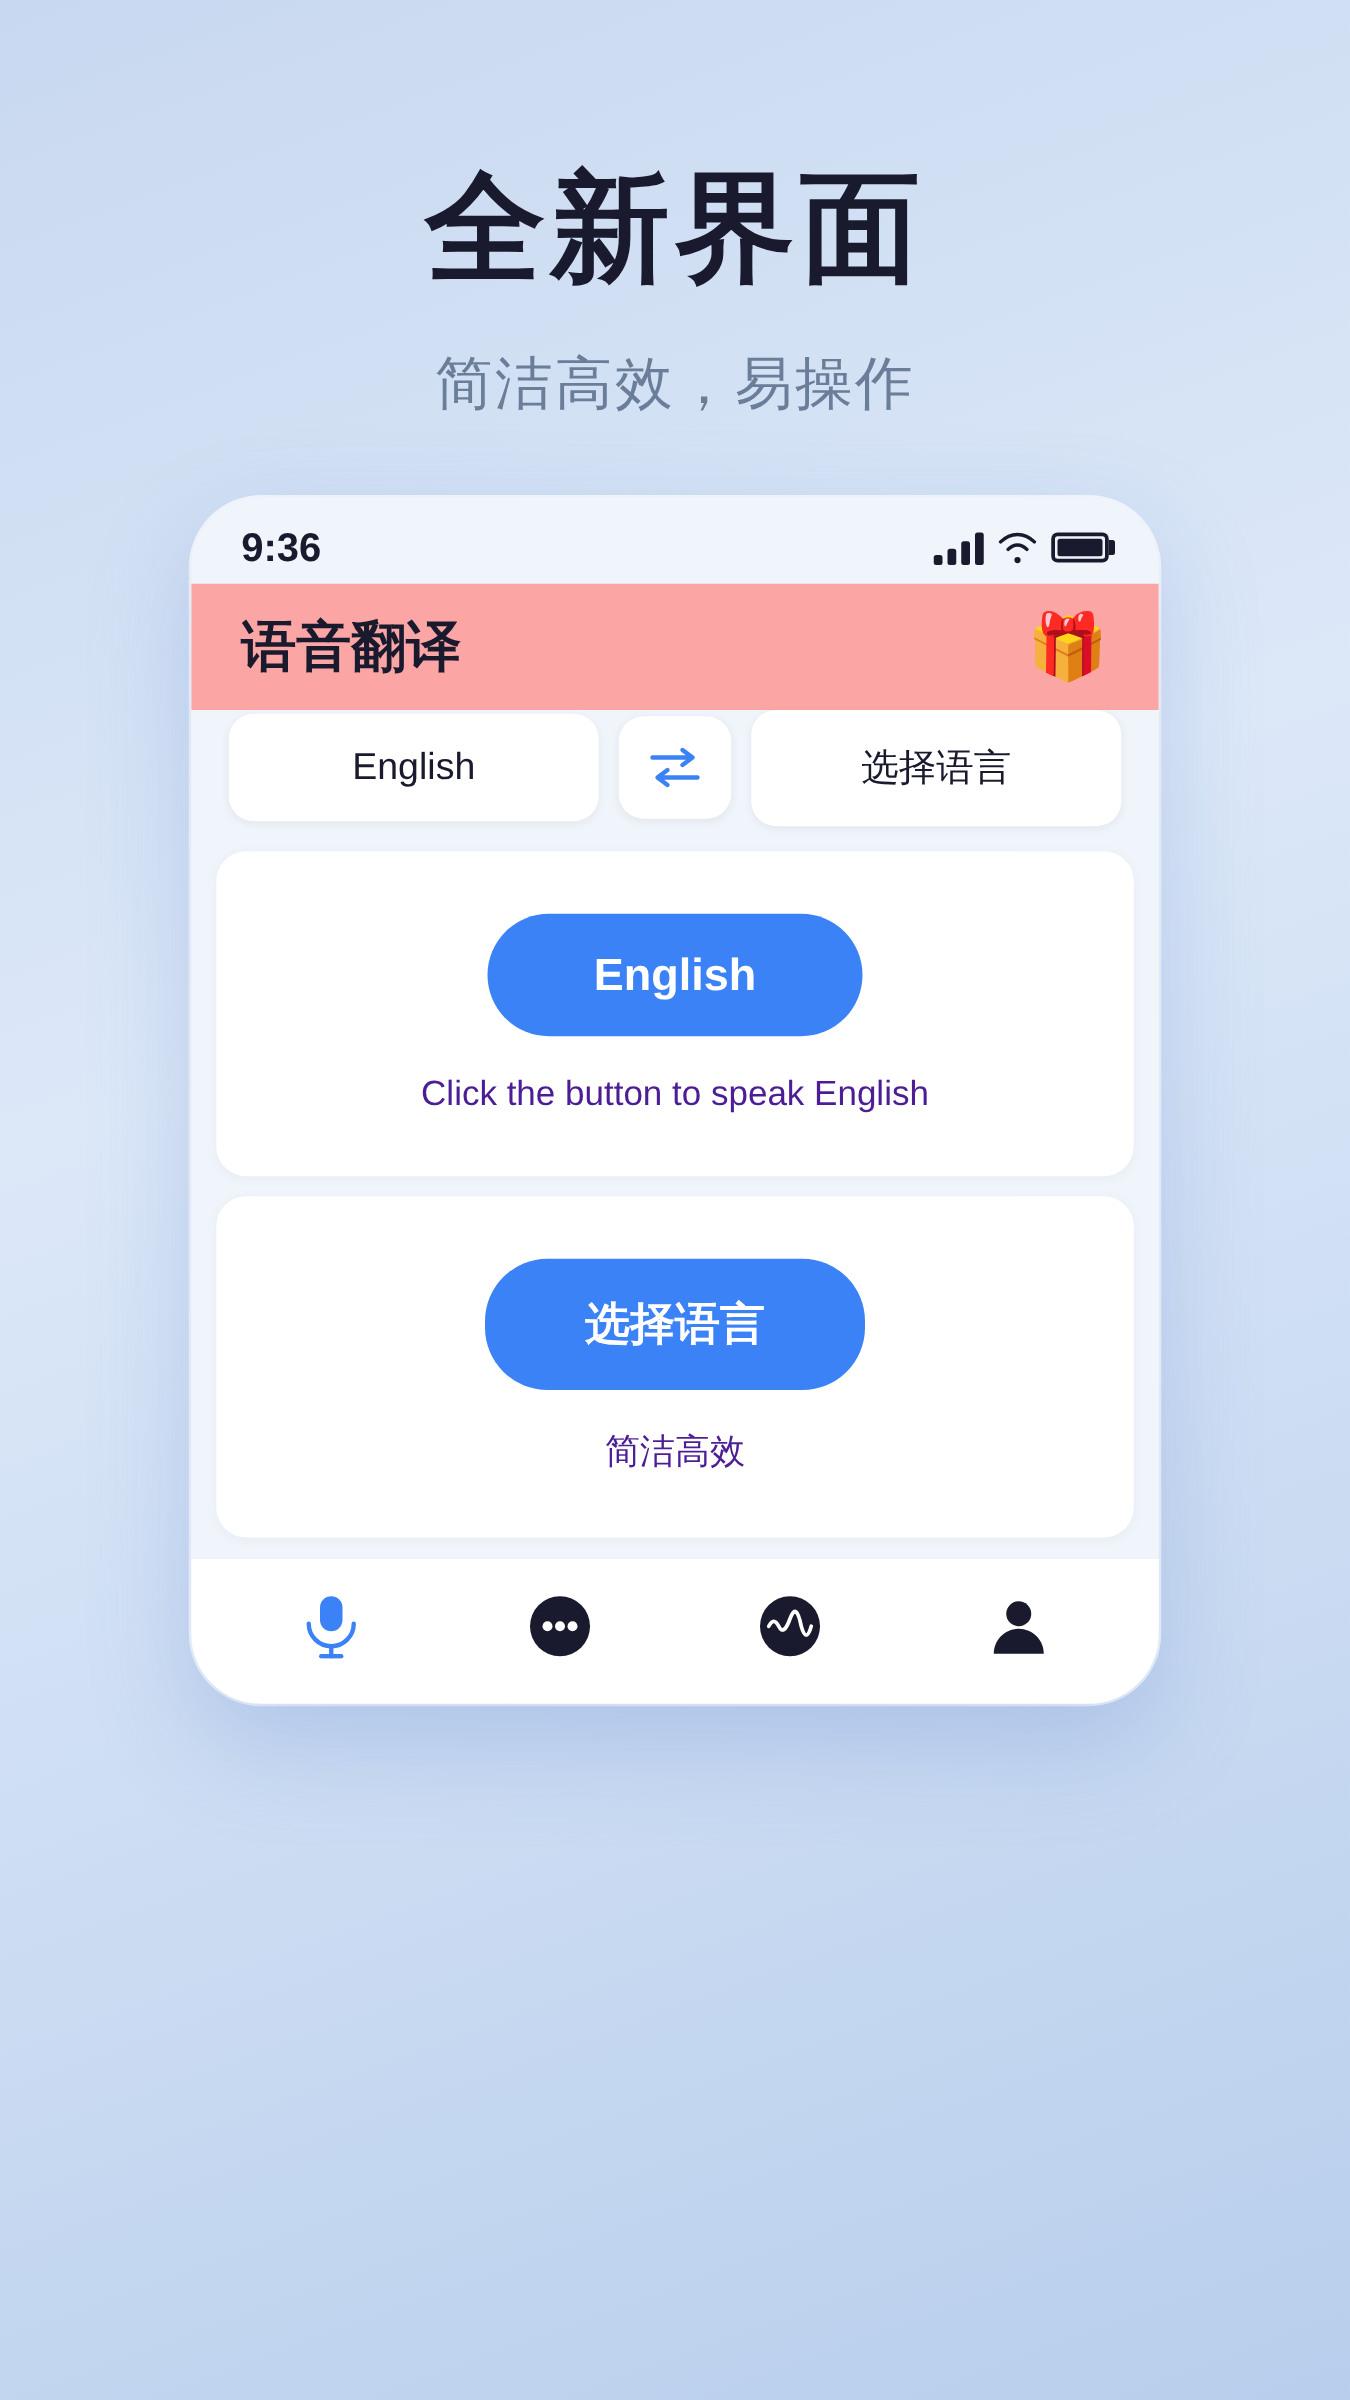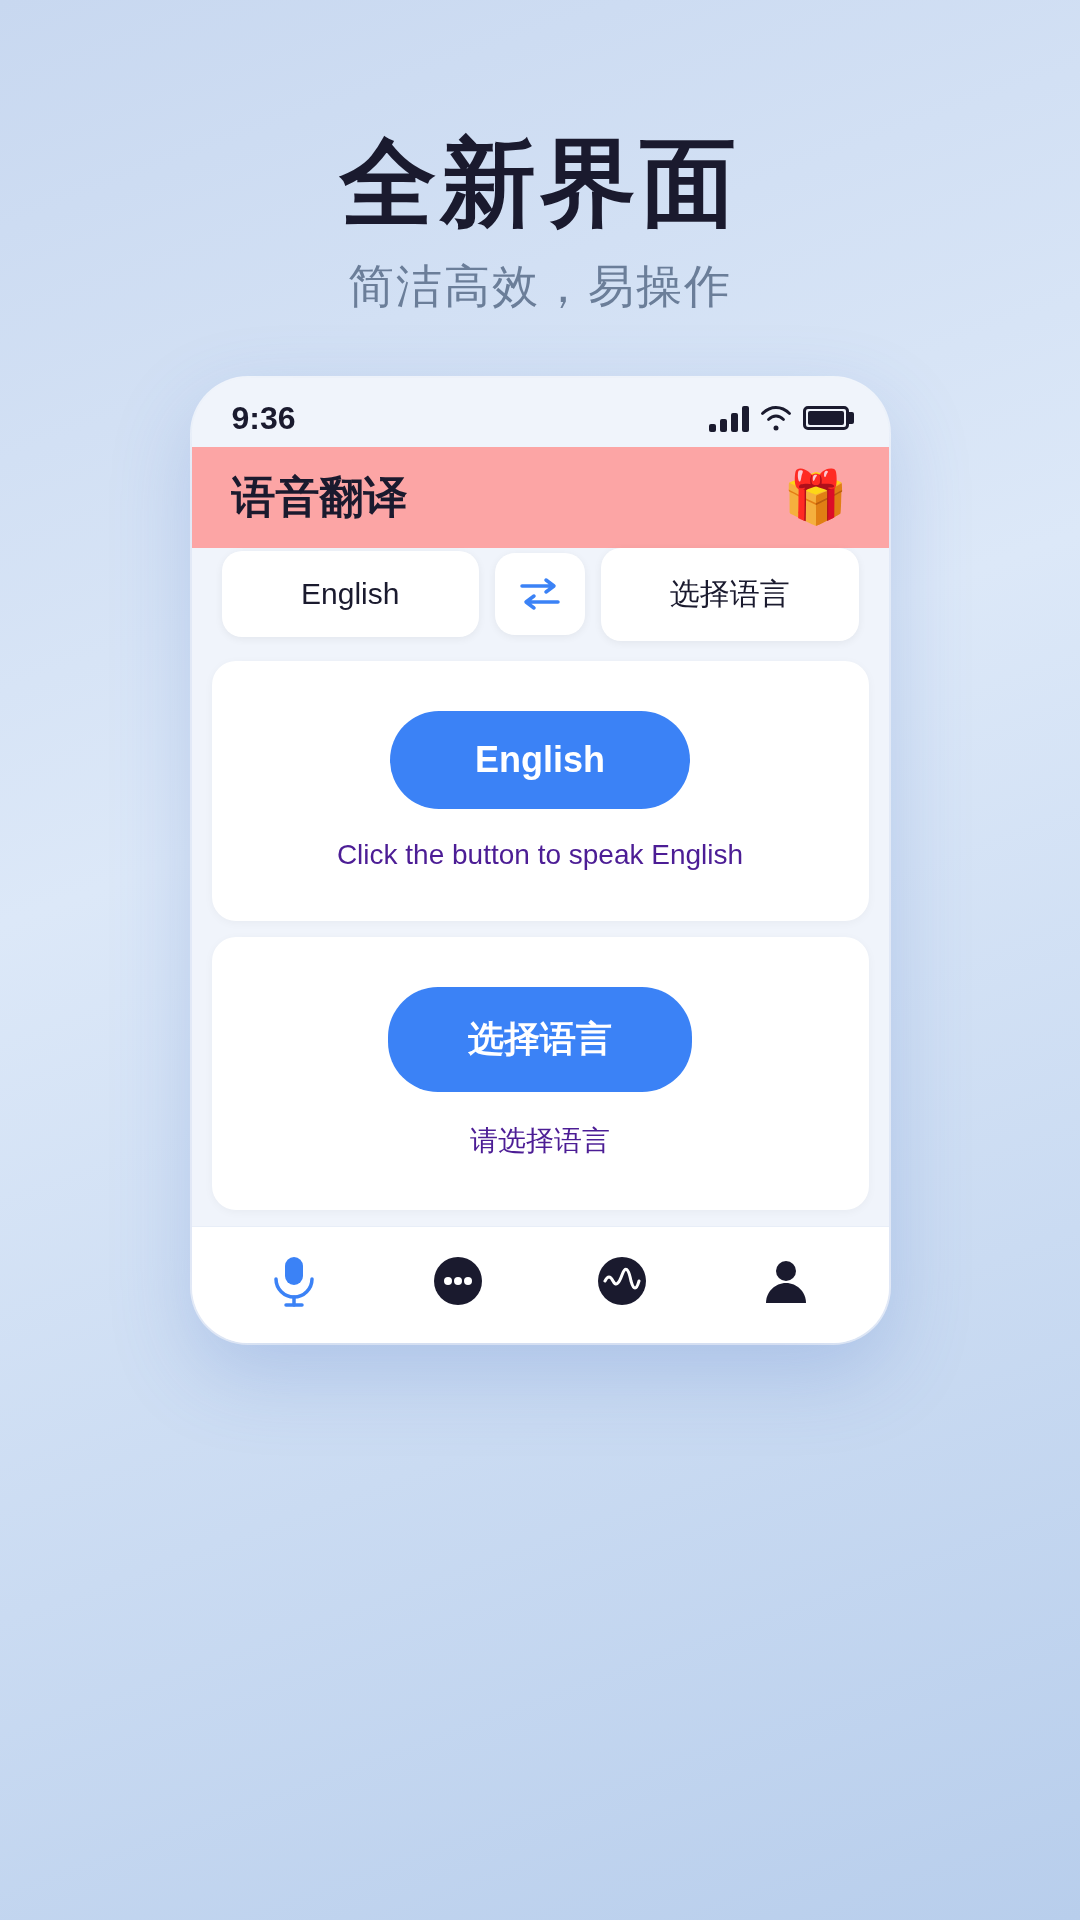--- a/index.html
+++ b/index.html
@@ -16,40 +16,41 @@
       overflow: hidden;
     }
 
     .hero-section {
       width: 100%;
       display: flex;
       flex-direction: column;
       align-items: center;
       padding-top: 130px;
       padding-bottom: 60px;
+      gap: 20px;
     }
 
     .hero-title {
       font-size: 96px;
       font-weight: 900;
       color: #1a1a2e;
       letter-spacing: 4px;
       line-height: 1.1;
     }
 
     .hero-subtitle {
       font-size: 46px;
       color: #6b7e99;
       margin-top: 20px;
       font-weight: 400;
       letter-spacing: 2px;
     }
 
     .phone-frame {
-      width: 697px;
+      width: 774px;
       background: #f0f4fb;
       border-radius: 56px;
       box-shadow: 0 30px 80px rgba(80, 120, 200, 0.25), 0 0 0 2px rgba(255,255,255,0.8);
       overflow: hidden;
       display: flex;
       flex-direction: column;
     }
 
     
     .status-bar {
@@ -299,21 +300,21 @@
 
   <div class="panels-container">
 
     <div class="translation-panel">
       <button class="speak-button">English</button>
       <span class="panel-hint">Click the button to speak English</span>
     </div>
 
     <div class="translation-panel">
       <button class="speak-button">选择语言</button>
-      <span class="panel-hint">请选择语言</span>
+      <span class="panel-hint">简洁高效</span>
     </div>
 
   </div>
 
   <div class="bottom-nav">
 
     <div class="nav-item">
       <div class="nav-icon">
         <svg width="44" height="52" viewBox="0 0 44 52" fill="none">
           <rect x="13" y="2" width="18" height="28" rx="9" fill="#3b82f6"></rect>

